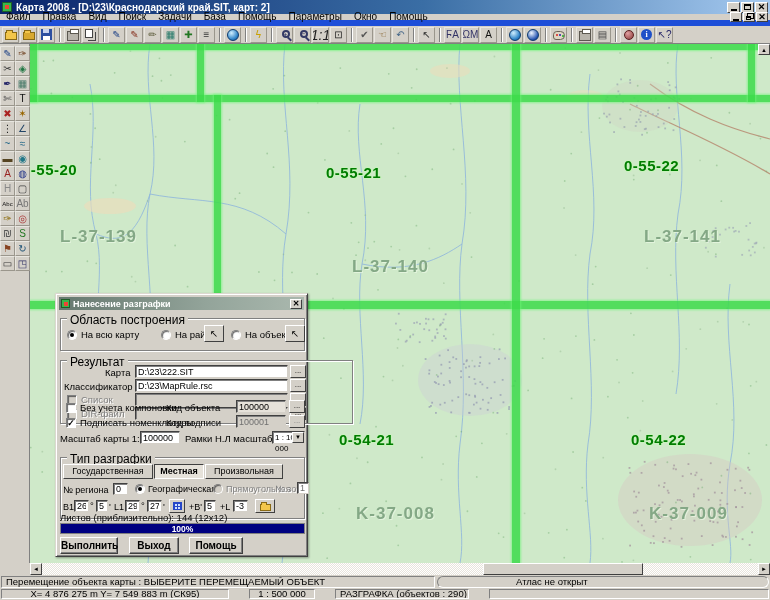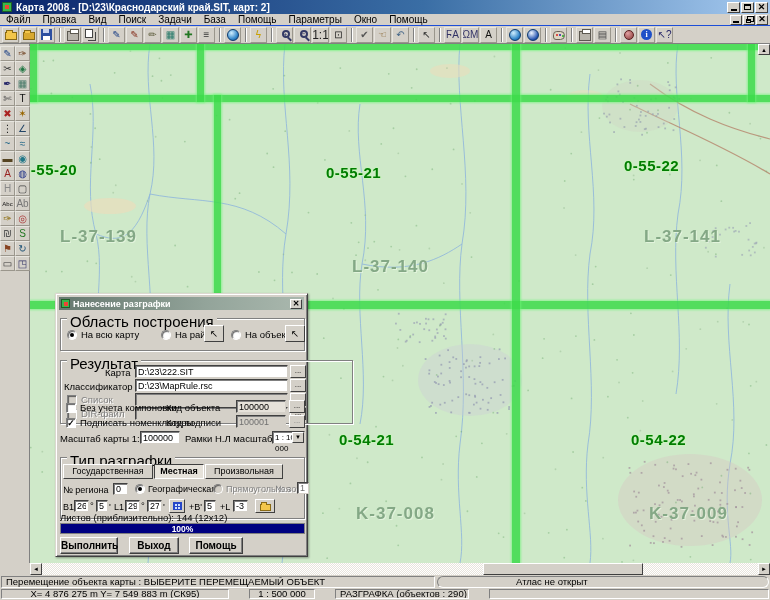--- a/index.html
+++ b/index.html
@@ -18,21 +18,21 @@
   .app-ico::after { content:''; position:absolute; left:2px; top:2px; width:4px; height:4px; background:#e43; }
   .cap-btns { margin-left:auto; display:flex; gap:1px; }
   .cap-btn { width:13px; height:11px; border:1px solid; border-color:#fff #404040 #404040 #fff; background:#d4d0c8;
     display:flex; align-items:center; justify-content:center; font-size:8px; line-height:1; color:#000; }
   .g-min { width:6px; height:2px; background:#000; margin-top:5px; }
   .g-max { width:7px; height:6px; border:1px solid #000; border-top-width:2px; }
   .g-restore { width:5px; height:4px; border:1px solid #000; border-top-width:2px; box-shadow:2px -2px 0 -0px #d4d0c8, 2px -2px 0 1px #000; margin:2px 2px 0 0; }
   .g-x { font-size:9px; font-weight:bold; }
 
   
-  #menubar { position:absolute; left:0; top:14px; width:770px; height:12px; background:#d4d0c8; display:flex; align-items:center; border-bottom:1px solid #1d4ed8; }
+  #menubar { position:absolute; left:0; top:14px; width:770px; height:12px; background:#d4d0c8; display:flex; align-items:center; border-bottom:6px solid #1d4ed8; }
   .menu-item { padding:0 6px; font-size:10px; height:12px; line-height:12px; }
   #mdi-btns { margin-left:auto; display:flex; gap:1px; padding-right:2px; }
   #mdi-btns .cap-btn { width:12px; height:10px; }
 
   
   #toolbar { position:absolute; left:0; top:26px; width:770px; height:18px; background:#d4d0c8; display:flex; align-items:center; padding-left:2px; border-bottom:1px solid #808080; }
   .tb-btn { width:17px; height:16px; display:flex; align-items:center; justify-content:center; background:#d4d0c8;
     border:1px solid; border-color:#e8e6e0 #9a968c #9a968c #e8e6e0; margin-right:1px; overflow:hidden; }
   .tb-sep { width:2px; height:14px; border-left:1px solid #808080; border-right:1px solid #fff; margin:0 3px; }
   .glyph { font-size:10px; line-height:1; }
@@ -70,21 +70,21 @@
   .sheet-minor { position:absolute; z-index:4; font-weight:bold; font-size:17px; color:#84a886; text-shadow:1px 1px 0 rgba(235,248,230,.7); letter-spacing:1px; white-space:nowrap; }
   #map-upbtn { position:absolute; right:0; top:0; width:12px; height:11px; z-index:6; font-size:6px; display:flex; align-items:center; justify-content:center; }
 
   
   #dialog { position:absolute; left:55px; top:293px; width:253px; height:264px; background:#d4d0c8; z-index:20;
     border:1px solid; border-color:#dcd8d0 #404040 #404040 #dcd8d0; box-shadow:inset 1px 1px 0 #fff, inset -1px -1px 0 #808080, 1px 1px 2px rgba(0,0,0,.35); font-size:10px; }
   #dlg-title { position:absolute; left:3px; top:3px; right:3px; height:13px; background:linear-gradient(90deg,#66786f,#93a49a 60%,#aab8ae); display:flex; align-items:center; padding:0 2px; }
   #dlg-title .ttext { color:#fff; font-weight:bold; font-size:9px; margin-left:3px; }
   #dlg-close { margin-left:auto; width:12px; height:10px; border:1px solid; border-color:#fff #404040 #404040 #fff; background:#d4d0c8; font-size:8px; line-height:8px; text-align:center; font-weight:bold; }
   .group { position:absolute; border:1px solid #808080; box-shadow:inset 1px 1px 0 #fff, 1px 1px 0 #fff; }
-  .group > .glabel { position:absolute; top:-6px; left:6px; background:#d4d0c8; padding:0 3px; font-size:15px; }
+  .group > .glabel { position:absolute; top:-6px; left:6px; background:#d4d0c8; padding:0 3px; font-size:12px; }
   .dlbl { position:absolute; font-size:9.5px; white-space:nowrap; }
   .dlbl.dis { color:#808080; text-shadow:1px 1px 0 #fff; }
   .edit { position:absolute; height:13px; background:#fff; border:1px solid; border-color:#404040 #d4d0c8 #d4d0c8 #404040; box-shadow:inset 1px 1px 0 #808080; font-size:9px; padding:0 2px; font-family:"Liberation Sans",sans-serif; }
   .edit.dis { background:#d4d0c8; color:#6f6f6f; }
   .dots-btn { position:absolute; width:16px; height:13px; background:#d4d0c8; border:1px solid; border-color:#fff #404040 #404040 #fff; font-size:8px; line-height:9px; text-align:center; }
   .dots-btn.dis { color:#808080; }
   .radio { position:absolute; width:10px; height:10px; border-radius:50%; background:#fff; border:1px solid; border-color:#808080 #fff #fff #808080; box-shadow:inset 1px 1px 1px rgba(64,64,64,.8); }
   .radio.checked::after { content:''; position:absolute; left:2px; top:2px; width:4px; height:4px; border-radius:50%; background:#000; }
   .radio.dis { background:#d4d0c8; }
   .checkbox { position:absolute; width:10px; height:10px; background:#fff; border:1px solid; border-color:#808080 #fff #fff #808080; box-shadow:inset 1px 1px 1px rgba(64,64,64,.8); font-size:9px; line-height:9px; text-align:center; font-weight:bold; }
@@ -200,21 +200,21 @@
         <span class="glyph" style="color: rgb(200, 160, 0);">ϟ</span>
       </div>
       <div class="tb-sep"></div>
       <div class="tb-btn">
         <div class="icon-mag">+</div>
       </div>
       <div class="tb-btn">
         <div class="icon-mag">−</div>
       </div>
       <div class="tb-btn">
-        <span class="glyph" style="color: rgb(34, 34, 34); font-size: 12px;">1:1</span>
+        <span class="glyph" style="color: rgb(34, 34, 34); font-size: 14px; font-style: italic;">1:1</span>
       </div>
       <div class="tb-btn">
         <span class="glyph" style="color: rgb(34, 34, 34);">⊡</span>
       </div>
       <div class="tb-sep"></div>
       <div class="tb-btn">
         <span class="glyph" style="color: rgb(85, 85, 85);">✔</span>
       </div>
       <div class="tb-btn">
         <span class="glyph" style="color: rgb(136, 102, 51);">☜</span>

